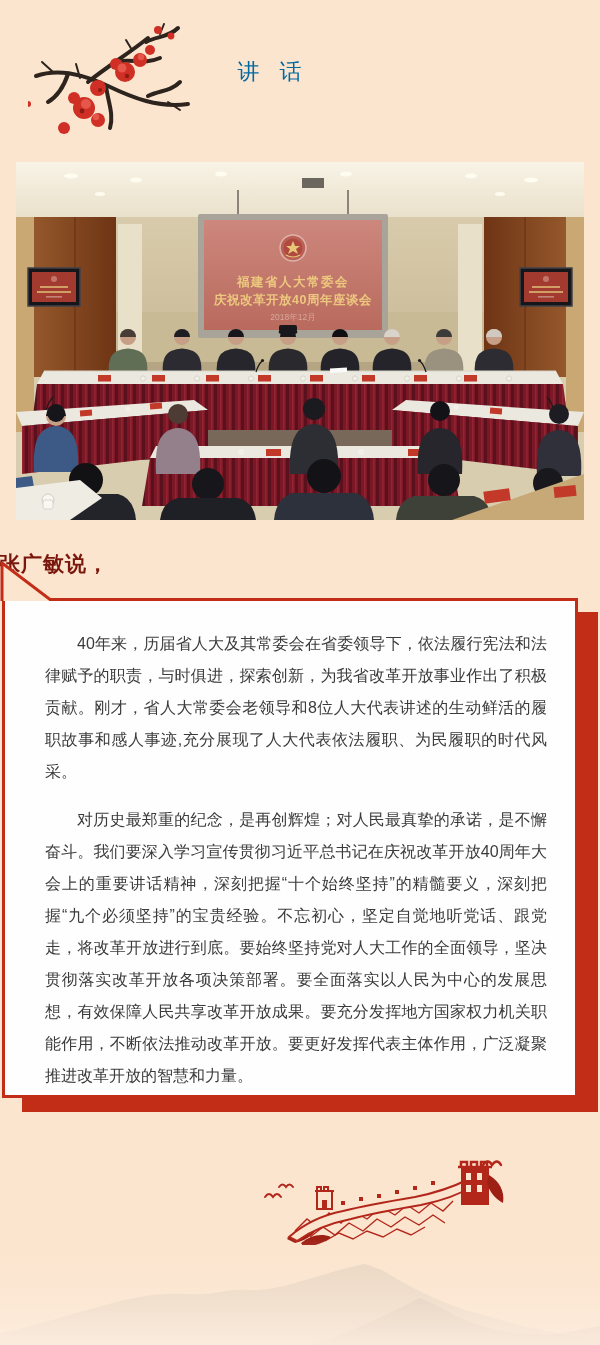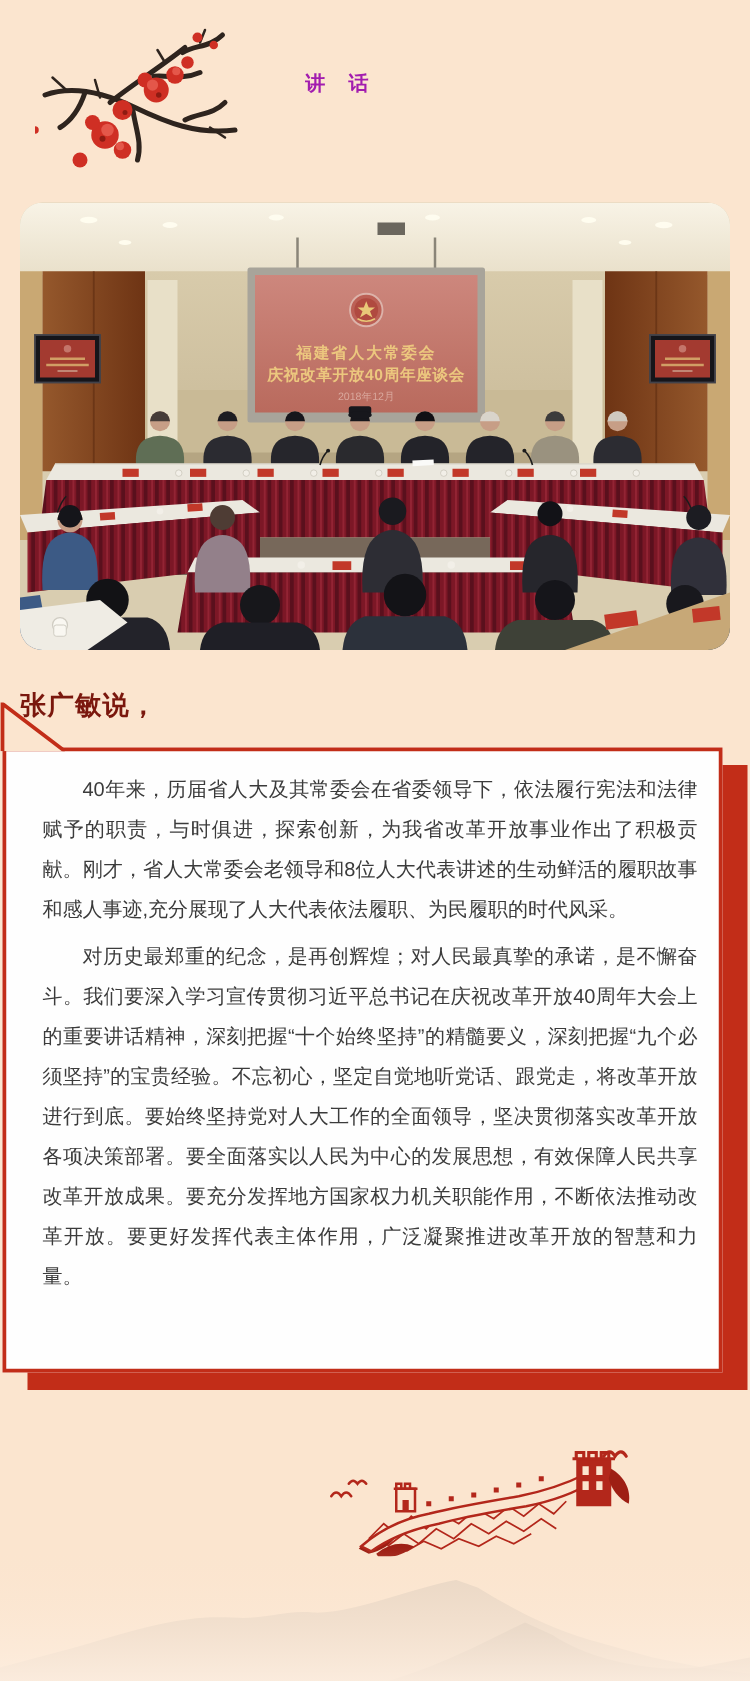--- a/index.html
+++ b/index.html
@@ -3,41 +3,41 @@
 <meta charset="utf-8">
 <style>
   html,body{margin:0;padding:0;}
   body{
     width:600px;height:1345px;position:relative;overflow:hidden;
     background:#fbe5cf;
     font-family:"Liberation Sans",sans-serif;
   }
   .page-title{
     position:absolute;left:200px;top:57px;width:140px;margin:0;
-    text-align:center;font-size:16px;font-weight:bold;color:#a21caf;
+    text-align:center;font-size:22px;font-weight:normal;color:#0369a1;
     word-spacing:12px;letter-spacing:1px;
   }
   .plum{position:absolute;left:28px;top:16px;}
   .photo{
     position:absolute;left:16px;top:162px;width:568px;height:358px;
-    overflow:hidden;background:#d9cdb0;border-radius:18px;
+    overflow:hidden;background:#d9cdb0;
   }
   .speaker-label{
     position:absolute;left:-1px;top:550px;
-    font-size:21px;font-weight:bold;color:#7a170d;letter-spacing:1px;padding-left:17px;
+    font-size:21px;font-weight:bold;color:#7a170d;letter-spacing:1px;
   }
   .speech-card{
     position:absolute;left:2px;top:598px;width:576px;height:500px;
     box-sizing:border-box;background:#fefefe;
     border:3px solid #c22d18;
     box-shadow:20px 14px 0 0 #c22d18;
     padding:11px 12px 0 24px;
   }
   .speech-card p{
-    margin:5px;font-size:16px;line-height:32px;color:#3b3b3b;
+    margin:16px;font-size:16px;line-height:32px;color:#3b3b3b;
     text-indent:2em;text-align:justify;
   }
   .bubble-tail{position:absolute;left:0px;top:562px;}
   .great-wall{position:absolute;left:255px;top:1153px;}
   .mountains{position:absolute;left:0px;top:1238px;}
 </style>
 </head>
 <body>
 
 <svg class="plum" width="175" height="124" viewBox="0 0 175 124">

